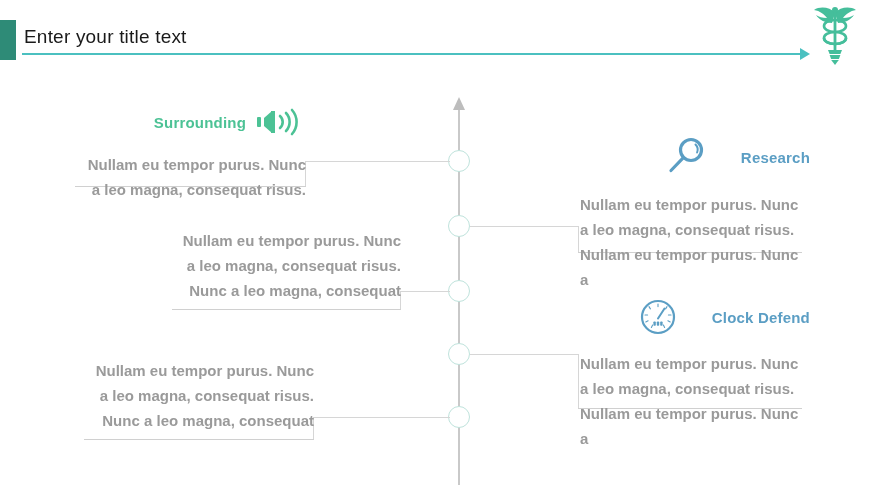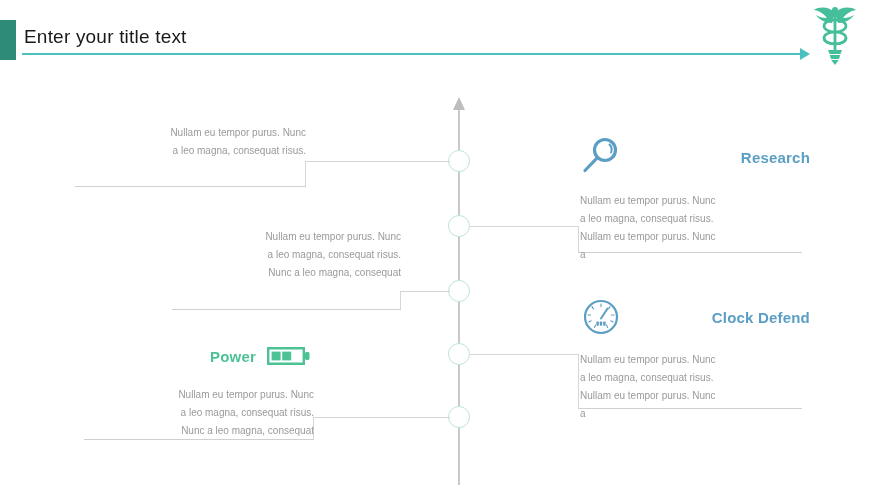--- a/index.html
+++ b/index.html
@@ -58,26 +58,26 @@
   .conn-v { width: 1px; }
   .underline { position: absolute; height: 1px; background: #d0d0d0; }
 
   
   .item { position: absolute; }
   .item-head { display: flex; align-items: center; gap: 10px; }
   .item-title { font-size: 15px; font-weight: bold; letter-spacing: .2px; white-space: nowrap; }
   .green .item-title { color: #4CC295; }
   .blue  .item-title { color: #5B9EC4; }
   .item-body {
-    font-size: 10px; color: #9a9a9a; line-height: 18px;
-    white-space: pre-line; font-weight: 400;
+    font-size: 15px; color: #9a9a9a; line-height: 25px;
+    white-space: pre-line; font-weight: 700;
   }
   .align-right .item-head { justify-content: flex-end; }
   .align-right .item-body { text-align: right; }
-  .align-left .item-head { justify-content: space-between; gap: 33px; }
+  .align-left .item-head { justify-content: flex-end; gap: 33px; }
   .align-left .item-body { text-align: left; }
   .icon { display: block; flex: none; }
 </style>
 </head>
 <body>
 
 <div id="slide">
 
   <div id="title-accent"></div>
   <div id="title-text">Enter your title text</div>
@@ -125,42 +125,46 @@
 
   <div class="conn conn-h" style="left:470px; top:226px; width:108px;"></div>
   <div class="conn conn-v" style="left:578px; top:226px; height:26px;"></div>
   <div class="underline" style="left:578px; top:252px; width:224px;"></div>
 
   <div class="conn conn-h" style="left:470px; top:354px; width:108px;"></div>
   <div class="conn conn-v" style="left:578px; top:354px; height:54px;"></div>
   <div class="underline" style="left:578px; top:408px; width:224px;"></div>
 
   <div class="item align-right green" style="left:75px; top:108px; width:231px;">
+    <div class="item-head">
+      <span class="item-title">Surrounding</span>
+      <svg class="icon" width="50" height="28" viewBox="0 0 50 28">
+        <g fill="#4CC295">
+          <rect x="1" y="9" width="4" height="10" rx="1"></rect>
+          <path d="M8 10 L16 3 L16 25 L8 18 Z"></path>
+          <rect x="15" y="3" width="4" height="22"></rect>
+        </g>
+        <g fill="none" stroke="#4CC295" stroke-width="2.6" stroke-linecap="round">
+          <path d="M24 8 a8 8 0 0 1 0 12"></path>
+          <path d="M30 5 a13 13 0 0 1 0 18"></path>
+          <path d="M36 2 a18 18 0 0 1 0 24"></path>
+        </g>
+      </svg>
+    </div>
     <div class="item-body" style="margin-top:16px;">Nullam eu tempor purus. Nunc
 a leo magna, consequat risus.</div>
   </div>
 
   <div class="item align-right green" style="left:172px; top:212px; width:229px;">
     <div class="item-body" style="margin-top:16px;">Nullam eu tempor purus. Nunc
 a leo magna, consequat risus.
 Nunc a leo magna, consequat</div>
   </div>
 
   <div class="item align-right green" style="left:84px; top:342px; width:230px;">
-    <div class="item-head">
-      <span class="item-title">Power</span>
-      <svg class="icon" width="48" height="28" viewBox="0 0 48 28">
-        <g fill="#4CC295">
-          <path d="M1 5 h38 v18 h-38z M3.4 7.4 v13.2 h33.2 v-13.2z" fill-rule="evenodd"></path>
-          <rect x="39" y="10" width="4.5" height="8" rx="1.4"></rect>
-          <rect x="5.6" y="9.6" width="9" height="8.8"></rect>
-          <rect x="16.2" y="9.6" width="9" height="8.8"></rect>
-        </g>
-      </svg>
-    </div>
     <div class="item-body" style="margin-top:16px;">Nullam eu tempor purus. Nunc
 a leo magna, consequat risus.
 Nunc a leo magna, consequat</div>
   </div>
 
   <div class="item align-left blue" style="left:580px; top:136px; width:230px;">
     <div class="item-head">
       <svg class="icon" width="42" height="42" viewBox="0 0 42 42">
         <g fill="none" stroke="#5B9EC4" stroke-width="3.2" stroke-linecap="round">
           <circle cx="25" cy="14" r="10.5"></circle>

